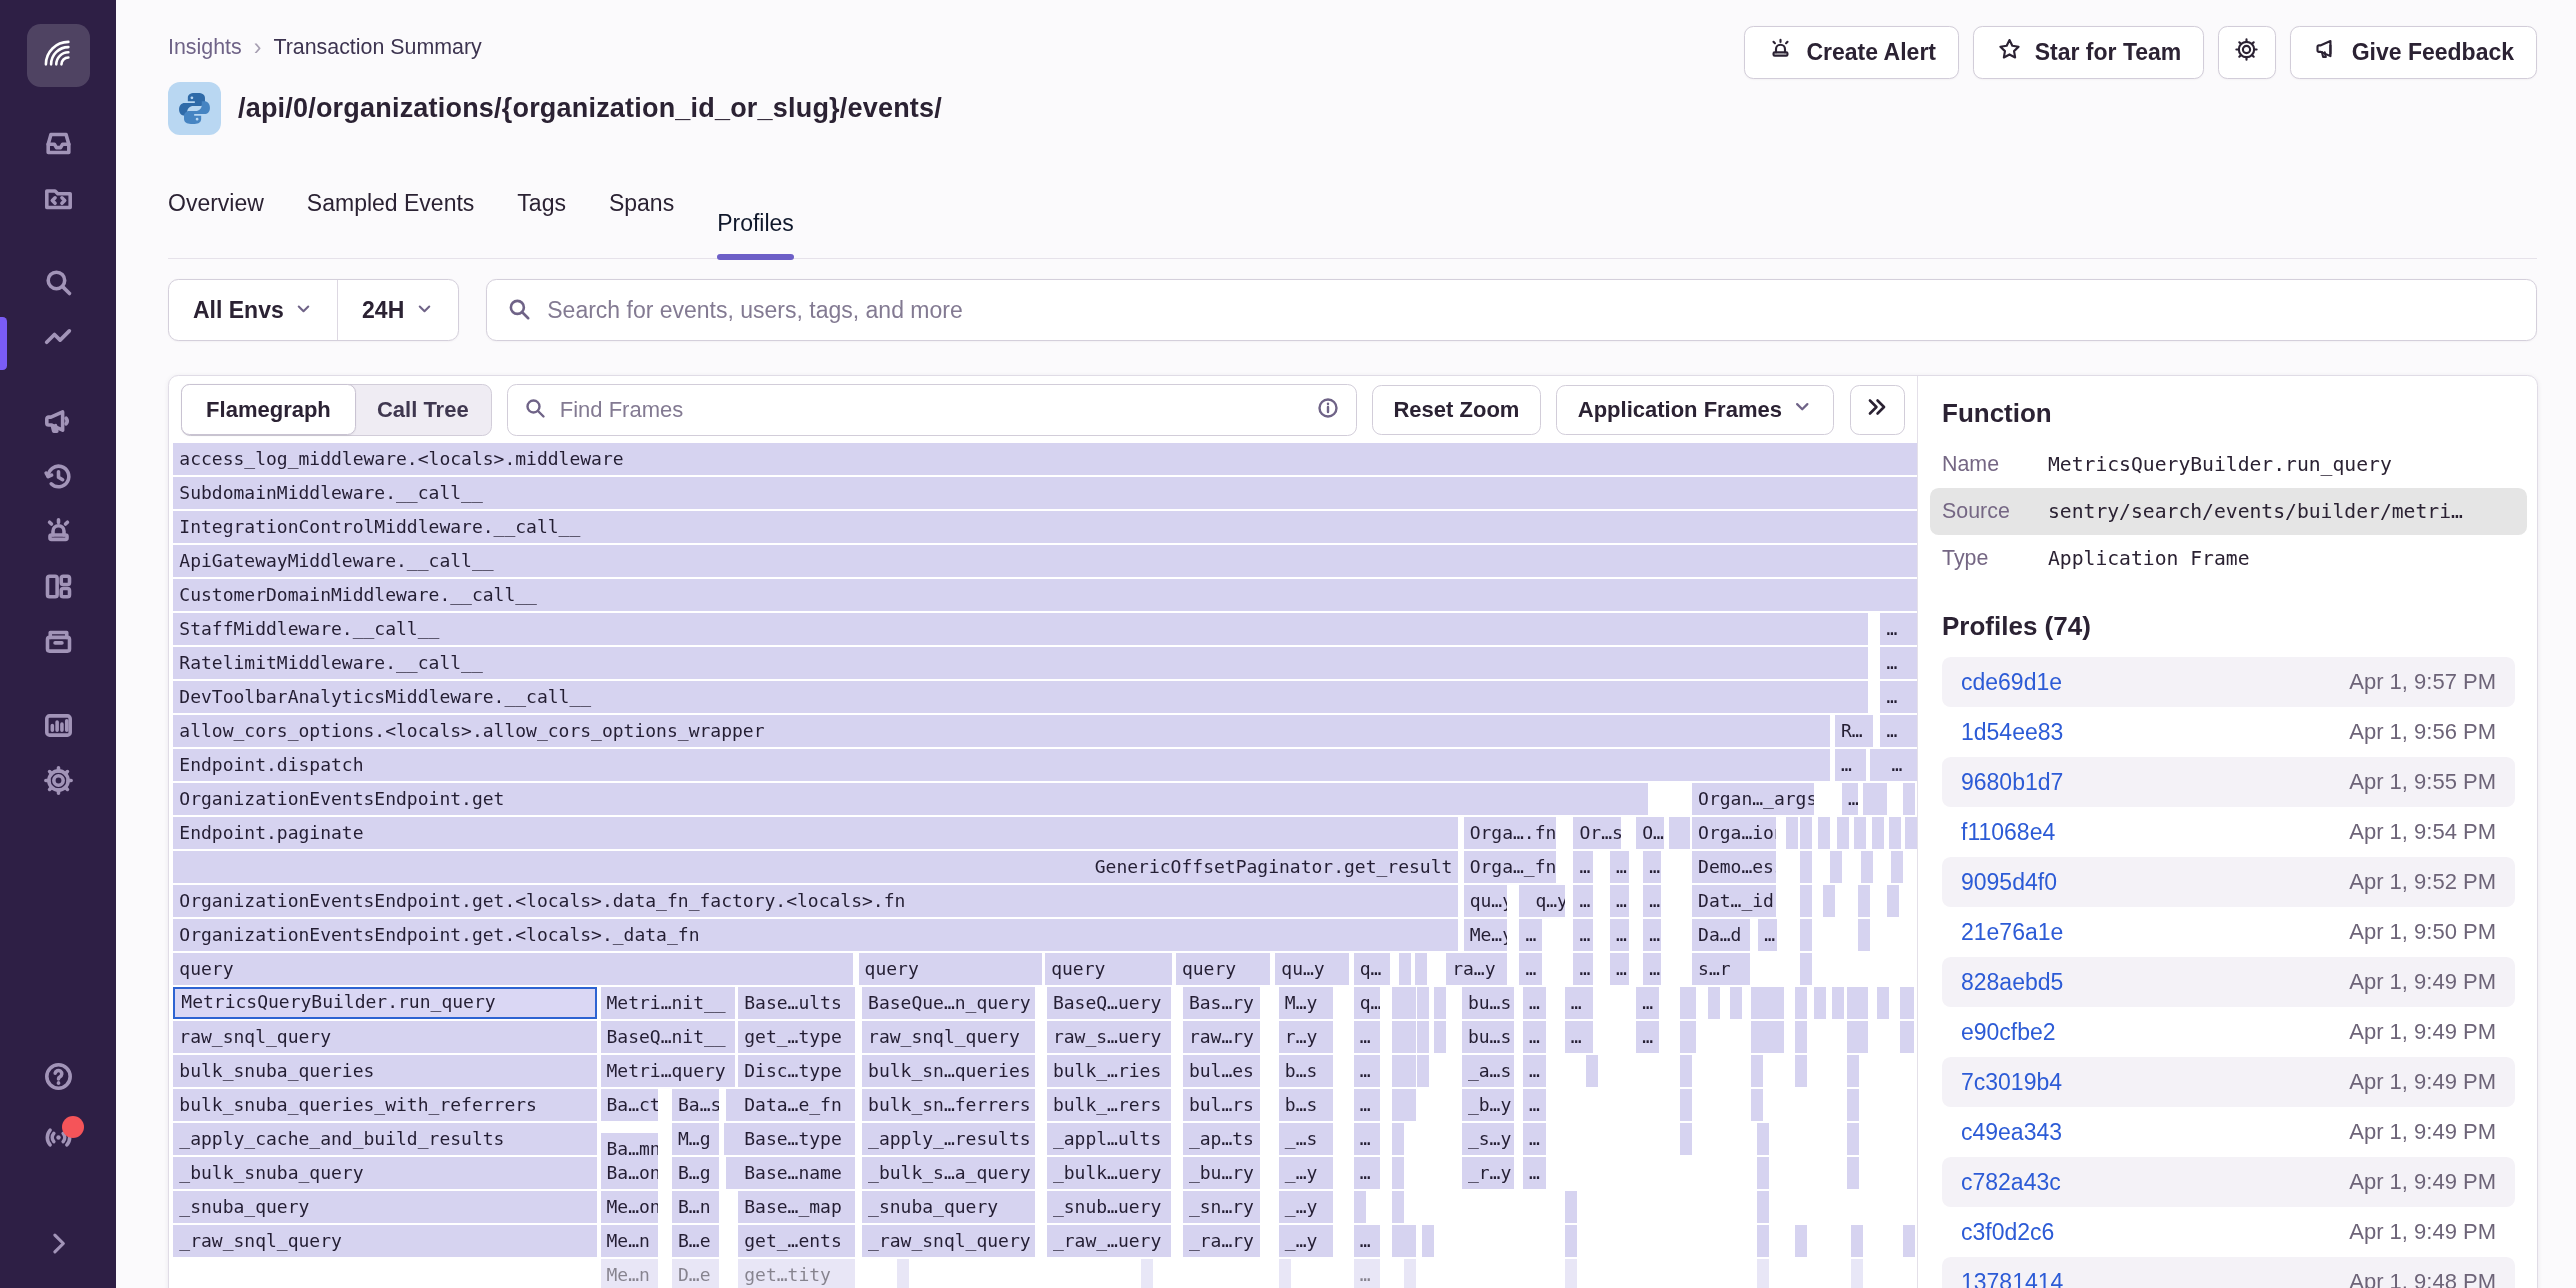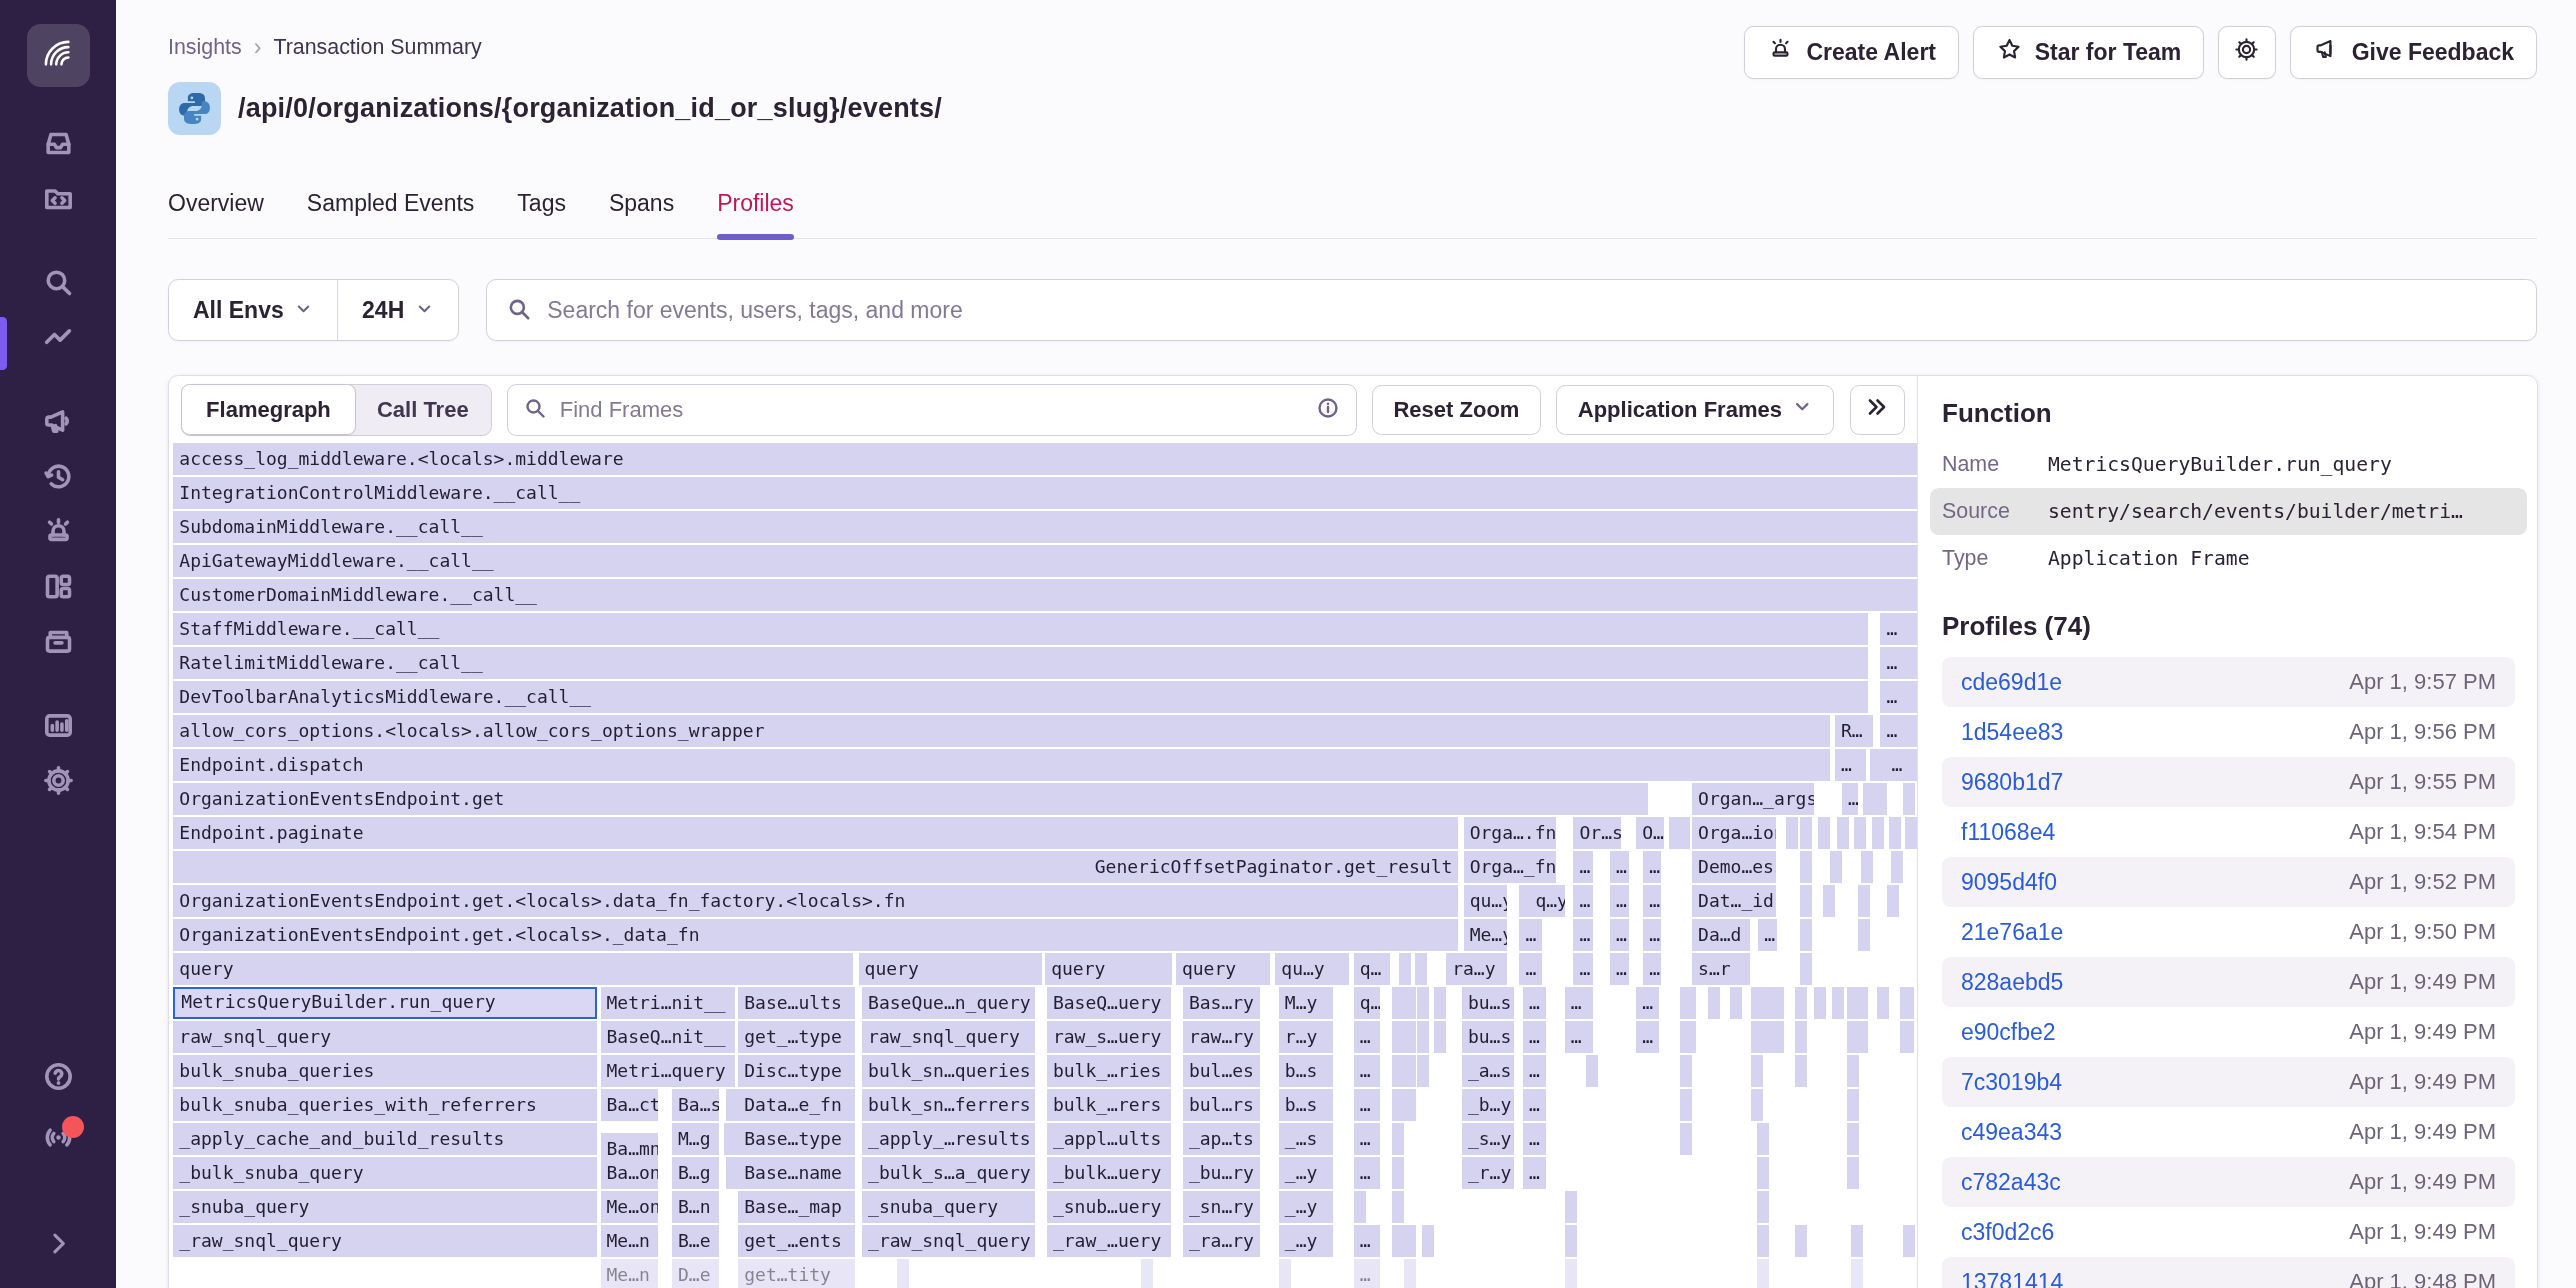--- a/index.html
+++ b/index.html
@@ -28,21 +28,21 @@
   .titlerow{position:absolute;left:52px;top:82px;display:flex;align-items:center;gap:17px;}
   .pytile{width:53px;height:53px;border-radius:12px;background:#b9d7f2;display:flex;align-items:center;justify-content:center;}
   .ptitle{font-size:27px;font-weight:700;color:#2b2233;letter-spacing:0.2px;}
   .actions{position:absolute;right:39px;top:26px;display:flex;gap:13.7px;}
   .btn{height:53px;background:#fff;border:0.9px solid #d2cdd9;border-radius:9.4px;display:flex;align-items:center;gap:12px;padding:0 22px;font-size:23px;font-weight:700;color:#2b2233;box-shadow:0 0.9px 1.7px rgba(43,34,51,.04);cursor:pointer;}
   .btn svg{stroke:#2b2233;fill:none;stroke-width:1.9;stroke-linecap:round;stroke-linejoin:round;}
   .btn.icononly{padding:0 14.5px;}
   
   .tabs{position:absolute;left:52px;right:39px;top:190px;display:flex;gap:43px;border-bottom:0.9px solid #e6e2ea;}
   .tab{font-size:23px;color:#2b2233;padding-bottom:20.5px;position:relative;cursor:pointer;}
-  .tab.active{color:#be185d;}
+  .tab.active{color:#0f172a;margin-top:20px;}
   .tab.active::after{content:"";position:absolute;left:0;right:0;bottom:-2.6px;height:6px;border-radius:3.4px;background:#6d5fc7;}
   
   .filters{position:absolute;left:52px;right:39px;top:279px;display:flex;gap:27px;}
   .pillgroup{height:60px;border:0.9px solid #d4cfdb;background:#fff;border-radius:10.3px;display:flex;align-items:stretch;box-shadow:0 0.9px 1.7px rgba(43,34,51,.04);}
   .pill{display:flex;align-items:center;gap:10.3px;padding:0 24px;font-size:23px;font-weight:700;cursor:pointer;}
   .pill + .pill{border-left:0.9px solid #ddd8e2;text-align:right;}
   .chev{stroke:#6f6387;fill:none;stroke-width:2.6;stroke-linecap:round;stroke-linejoin:round;}
   .search{flex:1;height:60px;border:0.9px solid #d4cfdb;background:#fff;border-radius:10.3px;display:flex;align-items:center;gap:13.7px;padding:0 19px;box-shadow:0 0.9px 1.7px rgba(43,34,51,.04);}
   .search input{border:none;outline:none;flex:1;font-size:23px;font-family:"Liberation Sans",sans-serif;color:#000000;background:transparent;}
   .search input::placeholder{color:#837a92;}
@@ -307,24 +307,24 @@
                 <polyline points="5.5 6 11.5 12 5.5 18"></polyline>
                 <polyline points="12.5 6 18.5 12 12.5 18"></polyline>
               </svg></span>
         </button>
       </div>
       <div class="flame" id="flame">
           <div class="frow">
             <div class="fcell" style="left: 0%; width: 100%;">access_log_middleware.&lt;locals&gt;.middleware</div>
           </div>
           <div class="frow">
+            <div class="fcell" style="left: 0%; width: 100%;">SubdomainMiddleware.__call__</div>
+          </div>
+          <div class="frow">
             <div class="fcell" style="left: 0%; width: 100%;">IntegrationControlMiddleware.__call__</div>
-          </div>
-          <div class="frow">
-            <div class="fcell" style="left: 0%; width: 100%;">SubdomainMiddleware.__call__</div>
           </div>
           <div class="frow">
             <div class="fcell" style="left: 0%; width: 100%;">ApiGatewayMiddleware.__call__</div>
           </div>
           <div class="frow">
             <div class="fcell" style="left: 0%; width: 100%;">CustomerDomainMiddleware.__call__</div>
           </div>
           <div class="frow">
             <div class="fcell" style="left: 0%; width: 97.2%;">StaffMiddleware.__call__</div>
             <div class="fcell" style="left: 97.9%; width: 2.1%;">…</div>

